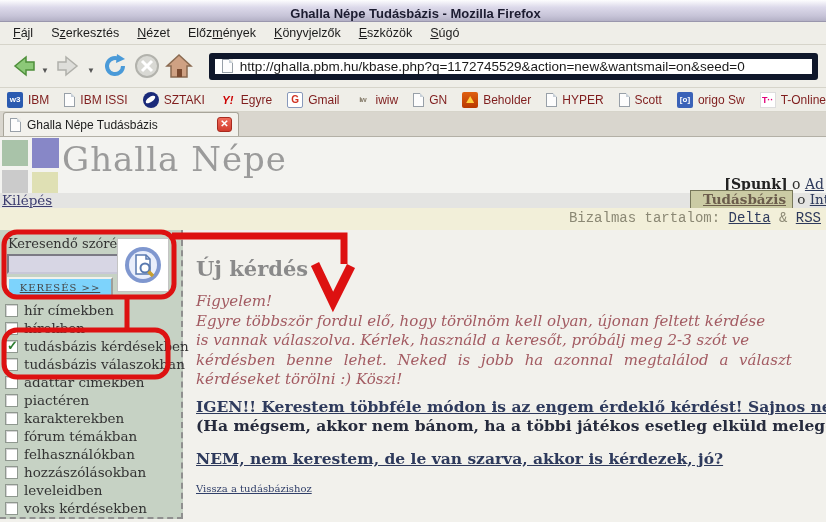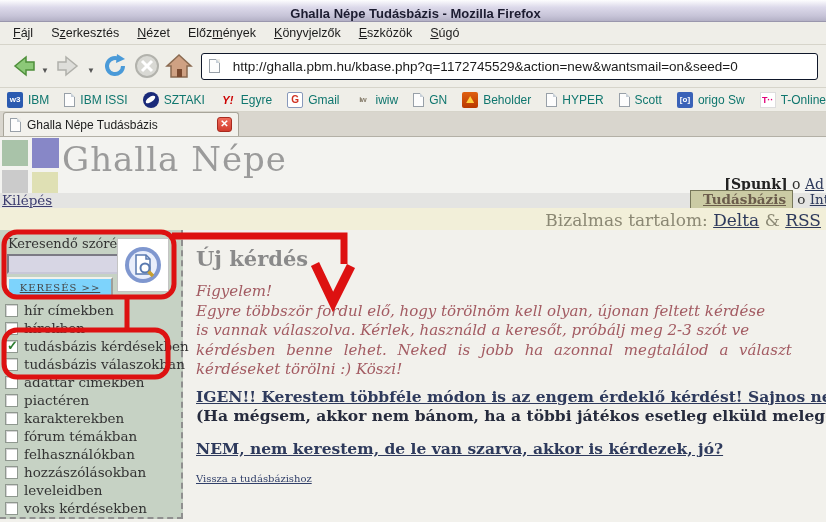--- a/index.html
+++ b/index.html
@@ -12,28 +12,28 @@
   .titlebar .title { font-size:13px; font-weight:bold; color:#1c1c30; }
 
   .menubar { height:23px; background:#efeee8; border-bottom:1px solid #d6d4ca;
     display:flex; align-items:center; padding-left:4px; }
   .menu-item { padding:3px 9px; font-size:12.5px; color:#1c1c1c; cursor:default; }
 
   .navbar { height:43px; background:#efeee8; border-bottom:1px solid #d6d4ca;
     display:flex; align-items:center; gap:3px; padding:0 8px; }
   .navbtn { display:flex; align-items:center; flex:none; }
   .caret { font-size:8px; color:#555; margin:8px 2px 0 0; }
-  .urlbar { flex:1; height:27px; background:#fff; border:1px solid #0f172a; border-radius:3px;
-    display:flex; align-items:center; gap:13px; padding:0 7px; margin-left:4px; overflow:hidden; }
+  .urlbar { flex:1; height:27px; background:#fff; border:6px solid #0f172a; border-radius:3px;
+    display:flex; align-items:center; gap:7px; padding:0 7px; margin-left:12px; overflow:hidden; }
   .urlbar input { border:none; outline:none; flex:1; font-size:13.5px; color:#1a1a1a;
     font-family:"Liberation Sans", sans-serif; background:transparent; white-space:nowrap; }
 
   .bookbar { height:24px; background:#efeee8; border-bottom:1px solid #d6d4ca;
     display:flex; align-items:center; gap:15px; padding-left:7px; white-space:nowrap; overflow:hidden; }
-  .bm { display:flex; align-items:center; gap:5px; font-size:12px; color:#0f766e; cursor:default; flex:none; }
+  .bm { display:flex; align-items:center; gap:5px; font-size:12px; color:#7f1d1d; cursor:default; flex:none; }
 
   .fav { width:16px; height:16px; display:inline-flex; align-items:center; justify-content:center;
     flex:none; font-weight:bold; }
   .fav-w3 { background:#2a5ab0; border-radius:2px; }
   .fav-w3::before { content:"w3"; color:#fff; font-size:8px; }
   .ip { display:inline-block; width:11px; height:14px; background:#fdfdfd; border:1px solid #98a0a8;
     position:relative; flex:none; }
   .ip::before { content:""; position:absolute; top:-1px; right:-1px; border-left:4px solid #c8d0d8;
     border-top:4px solid #efeee8; width:0; height:0; }
   .fav-sztaki { background:#1a2a7a; border-radius:50%; overflow:hidden; }
@@ -76,21 +76,21 @@
   .header-right b { color:#222; }
   a, .lnk { color:#2e3a5c; text-decoration:underline; cursor:pointer; }
 
   .graystrip { position:absolute; top:56px; left:0; right:0; height:31px; background:#e4e4e2; }
   .logout { position:absolute; left:2px; top:-1px; font-size:13.5px; color:#3c3c6e; }
   .site-nav { position:absolute; left:690px; top:-2px; white-space:nowrap; font-size:13.5px; color:#333; }
   .nav-active { background:#cbcba4; border:1px solid #77775a; padding:0 6px 1px 12px;
     font-weight:bold; color:#6b5c4c; text-decoration:underline; }
 
   .yellowstrip { position:absolute; top:71px; left:0; right:0; height:22px; background:#f2efd9;
-    text-align:right; padding:2px 5px 0 4px; font-size:17px; color:#8b8874; }
+    text-align:right; padding:2px 5px 0 4px; font-size:14px; color:#8b8874;font-family:Liberation Mono, monospace; }
 
   .bodyrow { position:absolute; top:93px; left:0; right:0; bottom:0; }
   .sidebar { position:absolute; left:0; top:0; width:183px; height:289px; background:#c6d2c4;
     border-right:2px dashed #8f8f8f; border-bottom:2px dashed #8f8f8f; }
   .search-label { position:absolute; left:8px; top:6px; font-size:13px; color:#333; }
   .search-input { position:absolute; left:7px; top:24px; width:124px; height:20px;
     background:#d7d6e4; border:2px inset #c9c8d8; font-size:13px; }
   .search-btn { position:absolute; left:7px; top:47px; width:106px; height:20px;
     background:#7dd3fc; border:2px outset #f2f2ec; font-family:"DejaVu Serif",serif;
     font-size:10px; color:#444; letter-spacing:1px;text-decoration:underline; }
@@ -99,21 +99,21 @@
 
   .cb-list { position:absolute; left:5px; top:71px; right:2px; }
   .cb-row { height:18px; display:flex; align-items:center; gap:6px; font-size:13.5px; color:#333;
     white-space:nowrap; }
   .cb { width:13px; height:13px; background:#fff; border:1px solid #8f988f;
     box-shadow:inset 1px 1px 0 #d4d4d4; position:relative; flex:none; }
   .cb.on::after { content:"✓"; position:absolute; left:1px; top:-3px; color:#2e7d32;
     font-size:13px; font-weight:bold; }
 
   .main { position:absolute; left:185px; top:0; right:0; bottom:0; overflow:hidden; }
-  .heading { margin:16px 0 0 11px; font-size:21px; font-weight:bold; color:#8a8a8a; }
+  .heading { margin:26px 0 0 11px; font-size:21px; font-weight:bold; color:#8a8a8a; }
   .warning { margin:11px 0 0 11px; font-style:italic; font-weight:normal; color:#a35b62;
     font-size:15px; line-height:19.5px; white-space:nowrap; }
   .wl3 { word-spacing:6px; }
   .links { margin-left:11px; font-size:15.5px; font-weight:bold; line-height:19px; white-space:nowrap; }
   .yes-block { margin-top:7px; }
   .note { color:#262b3d; }
   .no-block { margin-top:14px; }
   .back-block { margin-top:11px; font-weight:normal; font-size:10px; }
   .back-block .lnk { color:#32406a; }
 

